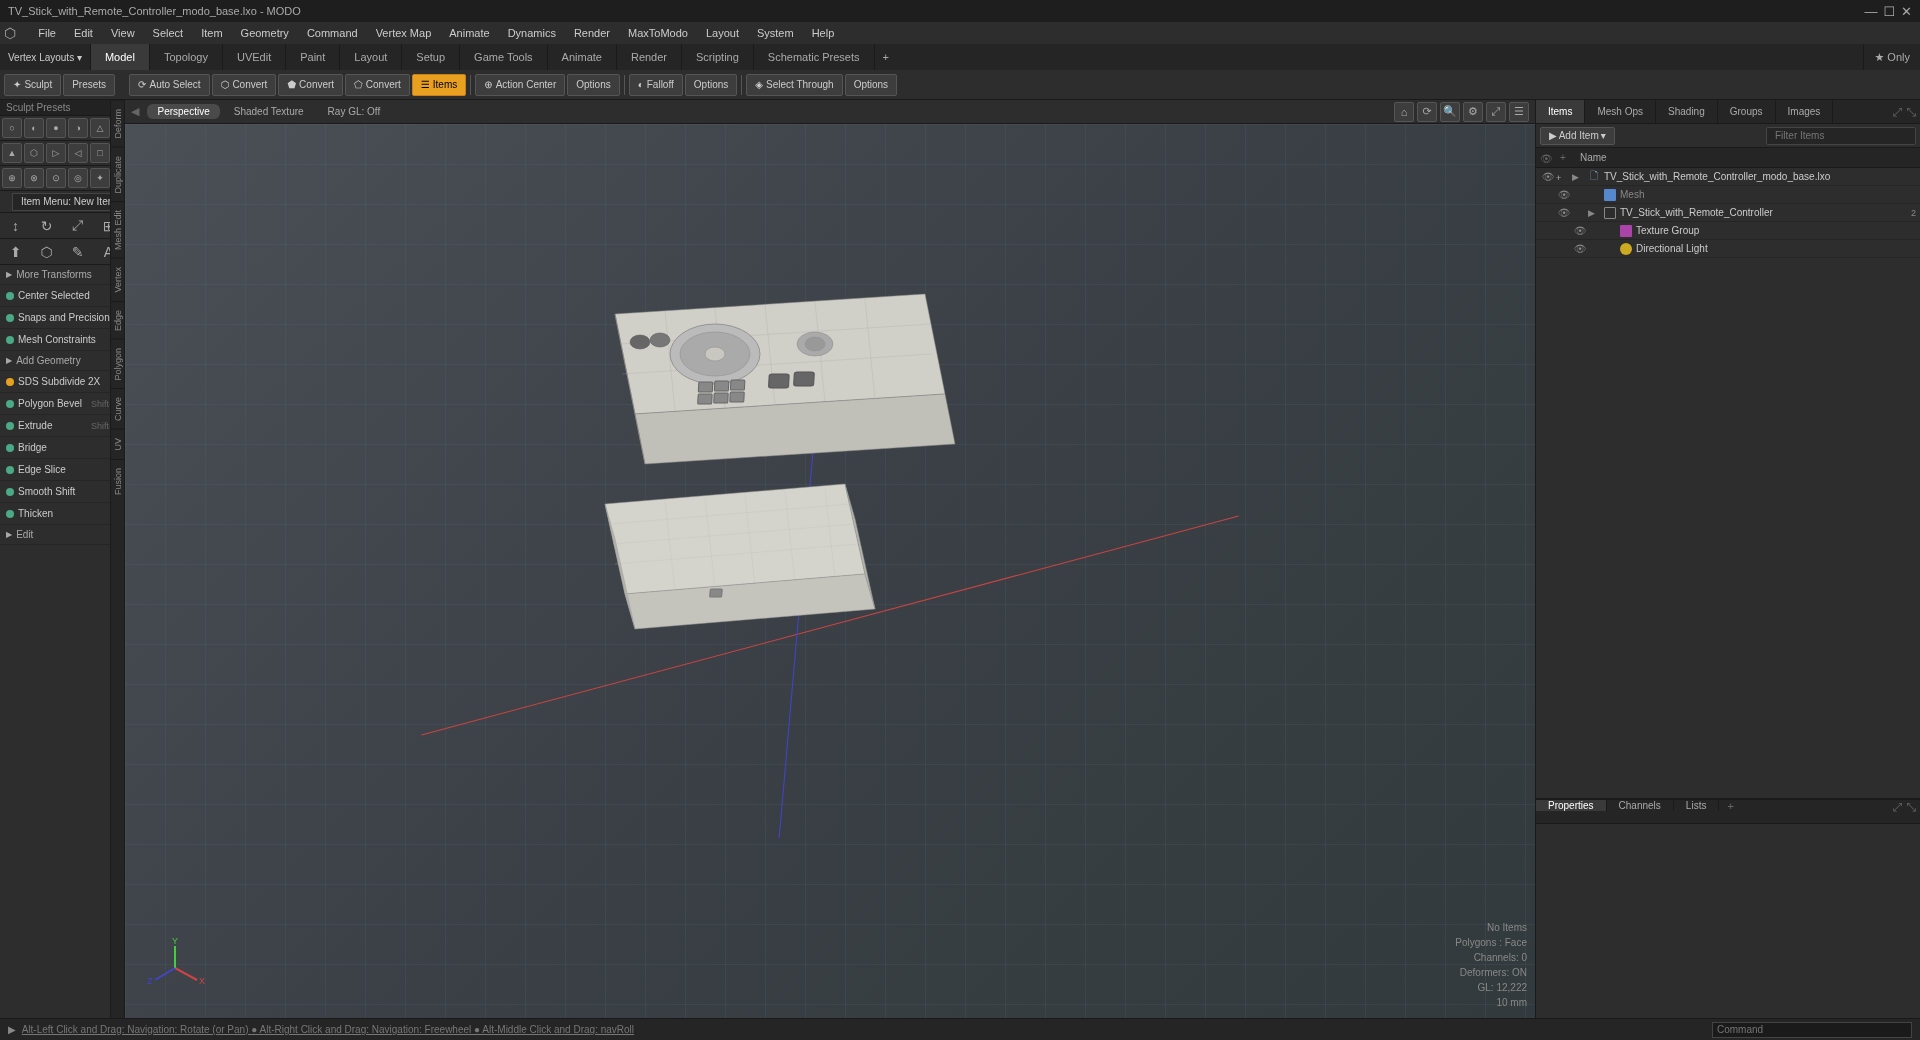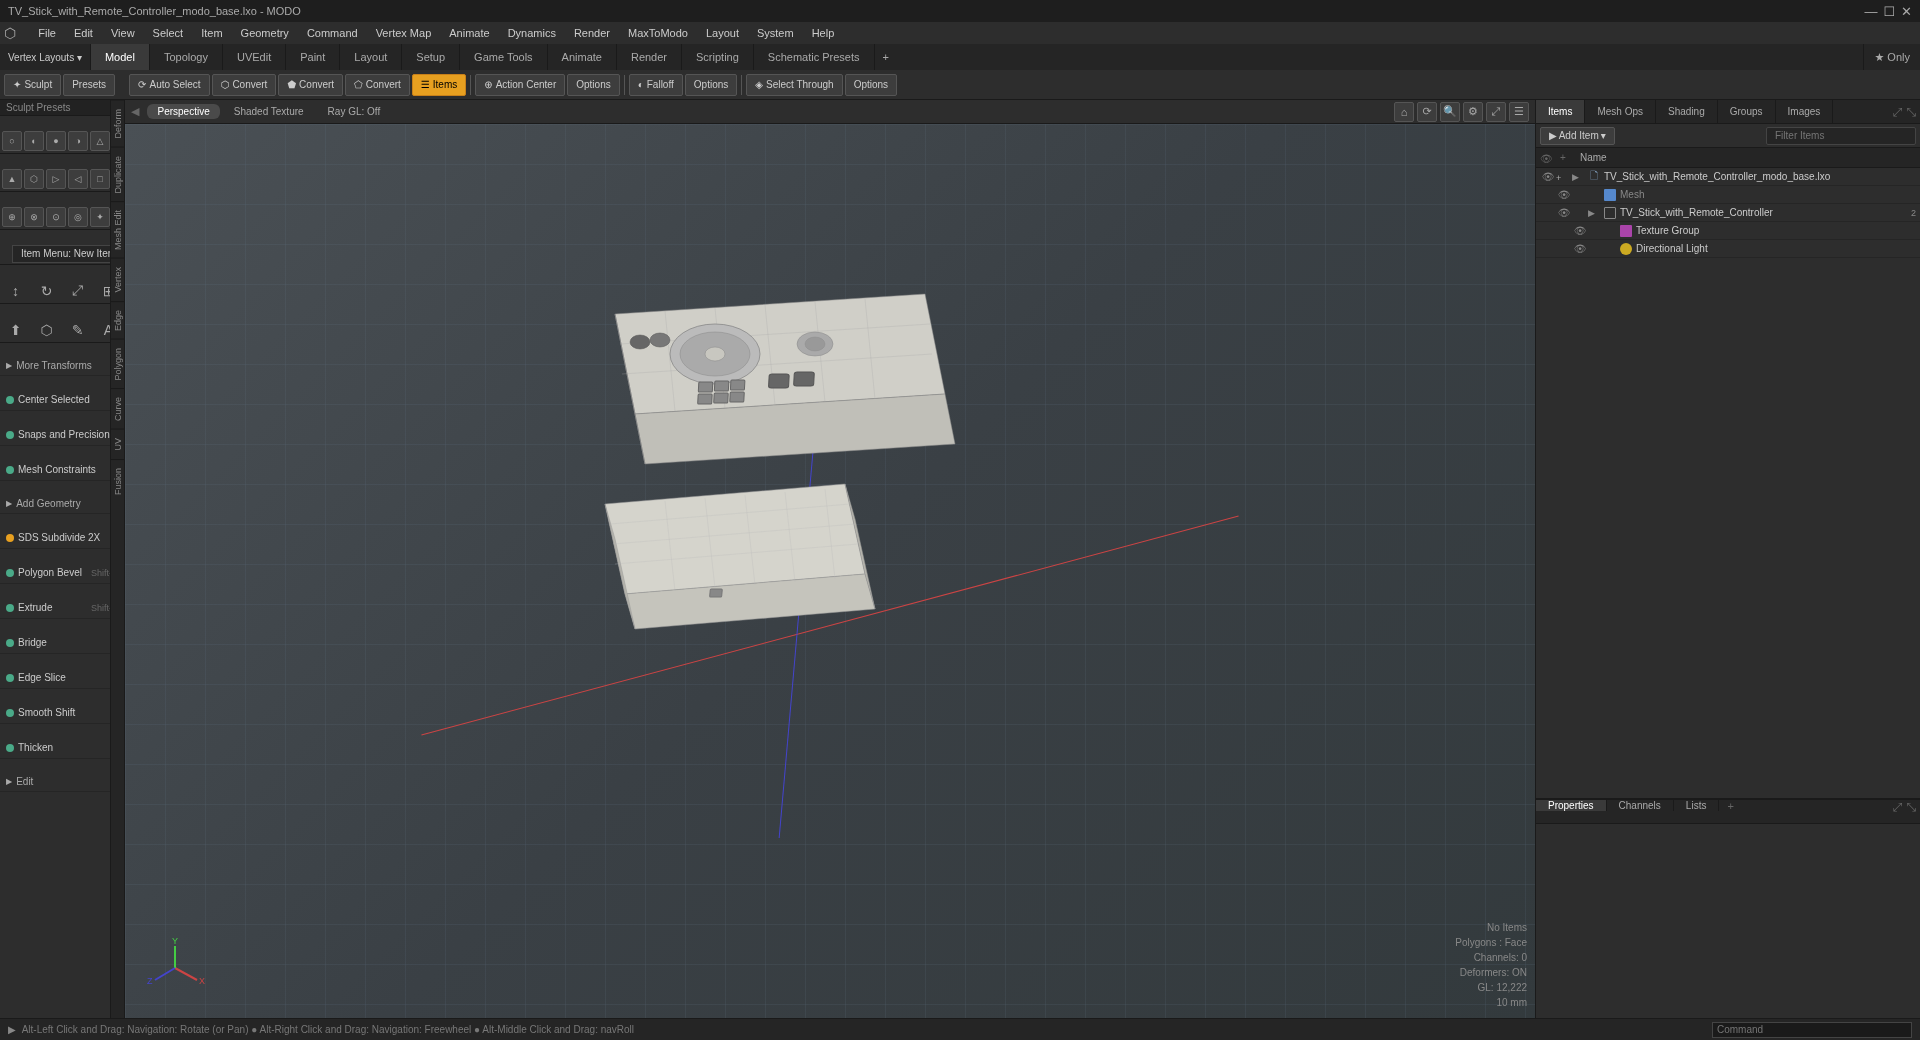--- a/index.html
+++ b/index.html
@@ -108,21 +108,20 @@
     }
 
     
     #left-panel {
       width: 125px;
       background: #2d2d2d;
       border-right: 1px solid #1a1a1a;
       display: flex;
       flex-direction: column;
       overflow: hidden;
-      gap: 13px;
     }
 
     .lp-section-header {
       background: #222;
       color: #888;
       font-size: 10px;
       padding: 2px 6px;
       border-bottom: 1px solid #1a1a1a;
       display: flex;
       align-items: center;
@@ -273,21 +272,21 @@
     #status-bar {
       height: 22px;
       background: #252525;
       display: flex;
       align-items: center;
       padding: 0 8px;
       font-size: 10px;
       color: #777;
       border-top: 1px solid #1a1a1a;
     }
-    #status-bar .status-text { flex: 1; }
+    #status-bar .status-text { flex: 1; text-decoration: underline; }
 
     
     #right-panel {
       width: 385px;
       background: #2d2d2d;
       border-left: 1px solid #1a1a1a;
       display: flex;
       flex-direction: column;
     }
 

